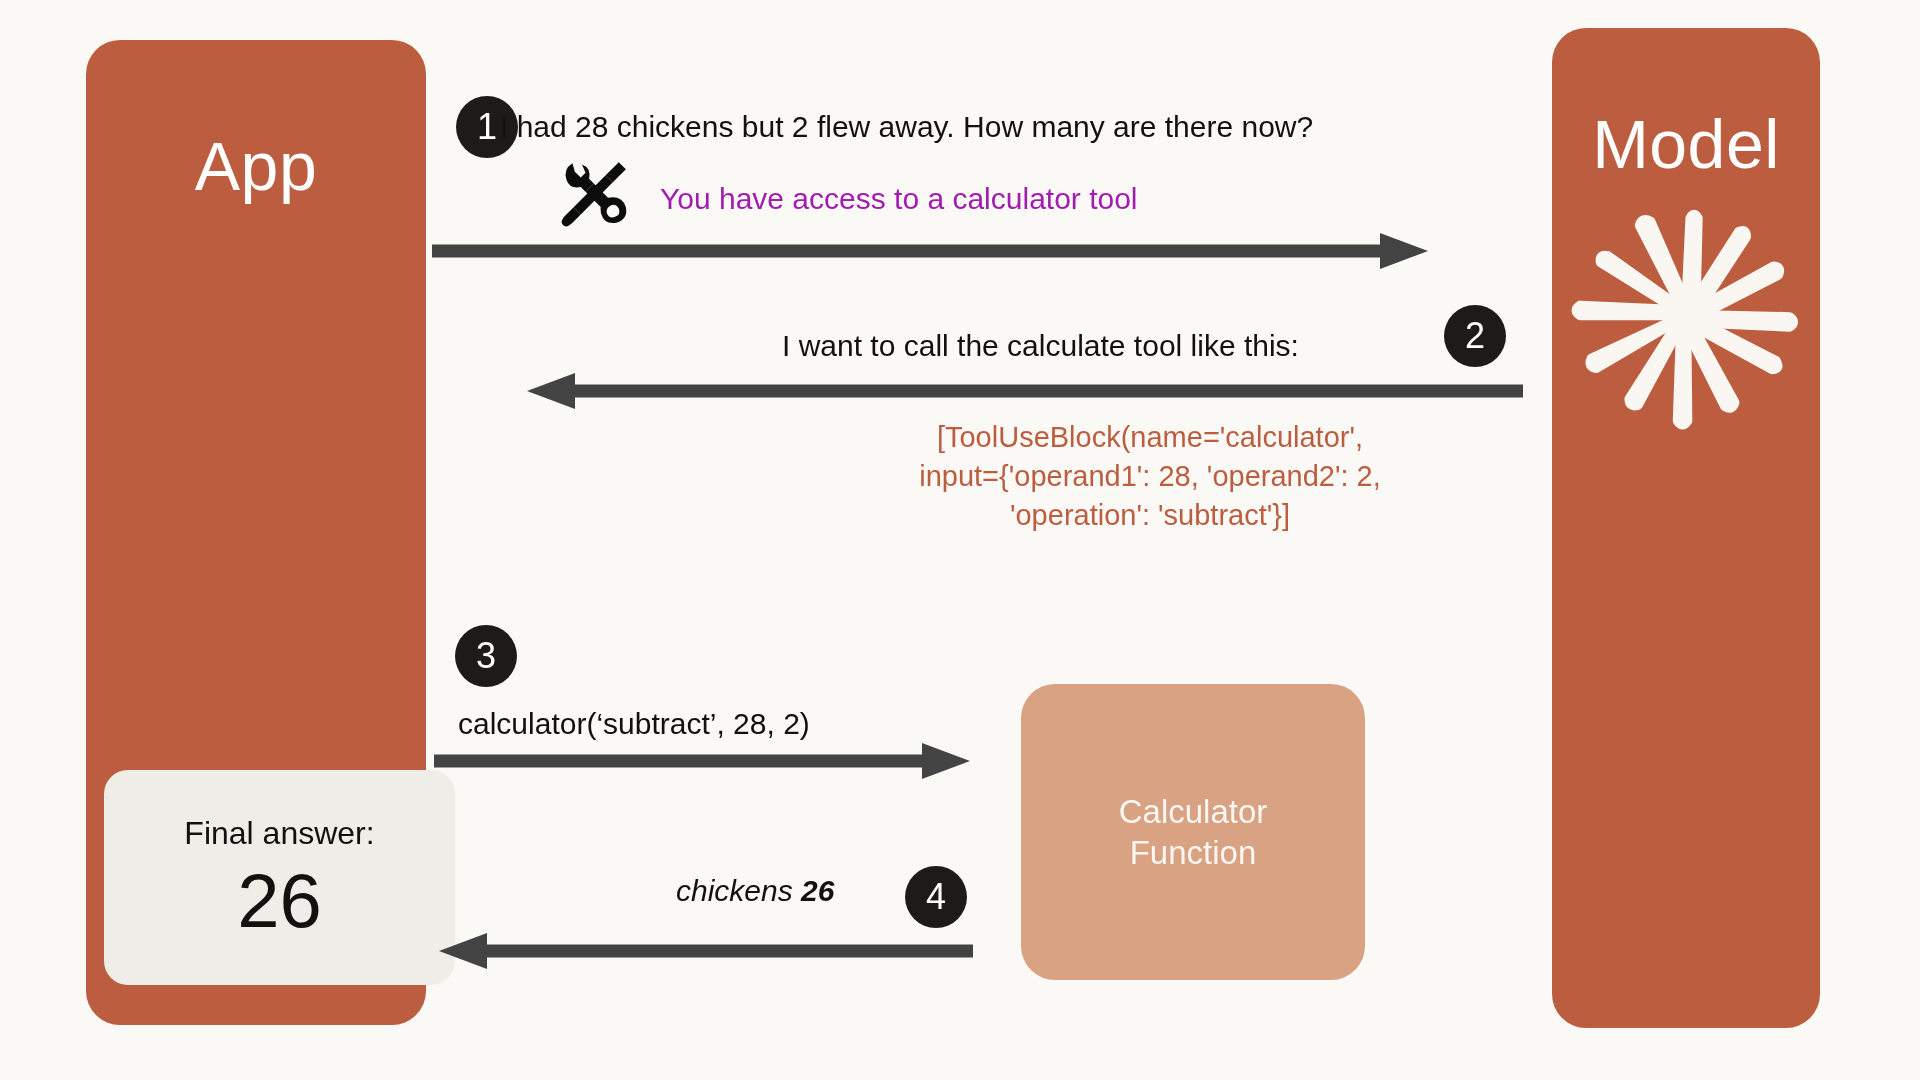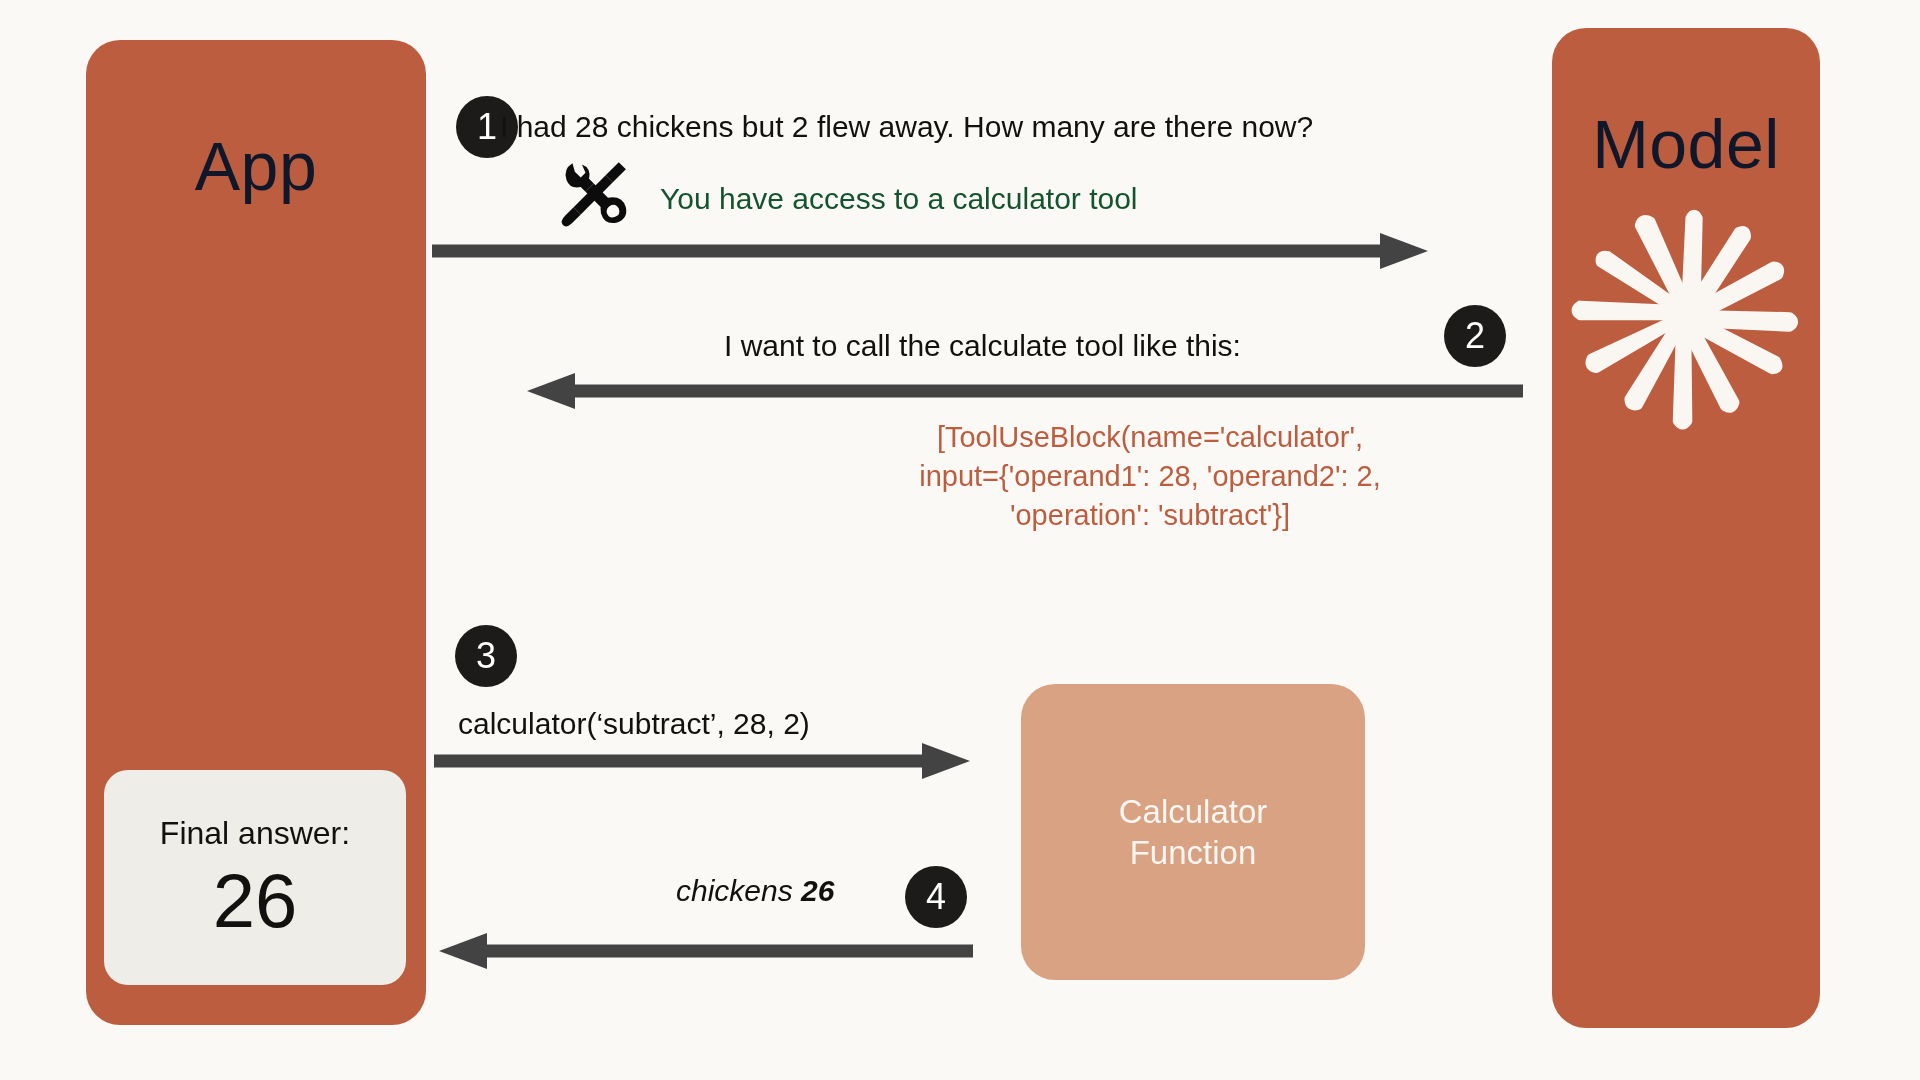--- a/index.html
+++ b/index.html
@@ -22,40 +22,40 @@
     background: #BD5D3F;
     border-radius: 34px;
     display: flex;
     flex-direction: column;
     align-items: center;
   }
   #app-panel  { left: 86px;  top: 40px; width: 340px; height: 985px; }
   #model-panel{ left: 1552px;top: 28px; width: 268px; height: 1000px; }
 
   .panel-title {
-    color: #0f172a;
+    color: #ffffff;
     font-size: 68px;
     font-weight: 400;
     letter-spacing: 0.5px;
     line-height: 1;
   }
   #app-panel .panel-title   { margin-top: 92px; }
   #model-panel .panel-title { margin-top: 82px; }
 
   
   .starburst {
     margin-top: 22px;
     width: 230px; height: 230px;
   }
 
   
   #final-answer-card {
     position: absolute;
     left: 104px; top: 770px;
-    width: 302px; height: 215px;
+    width: 351px; height: 215px;
     background: #EFEDE7;
     border-radius: 24px;
     display: flex;
     flex-direction: column;
     align-items: center;
     justify-content: center;
   }
   #final-answer-label {
     font-size: 32px;
     color: #13110F;
@@ -110,22 +110,22 @@
 
   
   .flow-text {
     position: absolute;
     color: #13110F;
     font-size: 30px;
     line-height: 1.25;
     white-space: nowrap;
   }
   #q-text        { left: 500px;  top: 108px; }
-  #tool-note     { left: 660px;  top: 180px; color: #14532d; }
-  #call-text     { left: 724px;  top: 327px; }
+  #tool-note     { left: 660px;  top: 180px; color: #a21caf; }
+  #call-text     { left: 782px;  top: 327px; }
   #invoke-text   { left: 458px;  top: 693px; margin-top: 12px; }
   #returns-text  { left: 676px;  top: 872px; font-style: italic; }
   #returns-text .bold { font-weight: 700; font-style: italic; }
 
   #tooluse-block {
     position: absolute;
     left: 840px; top: 418px;
     width: 620px;
     color: #BD5D3F;
     font-size: 29px;

